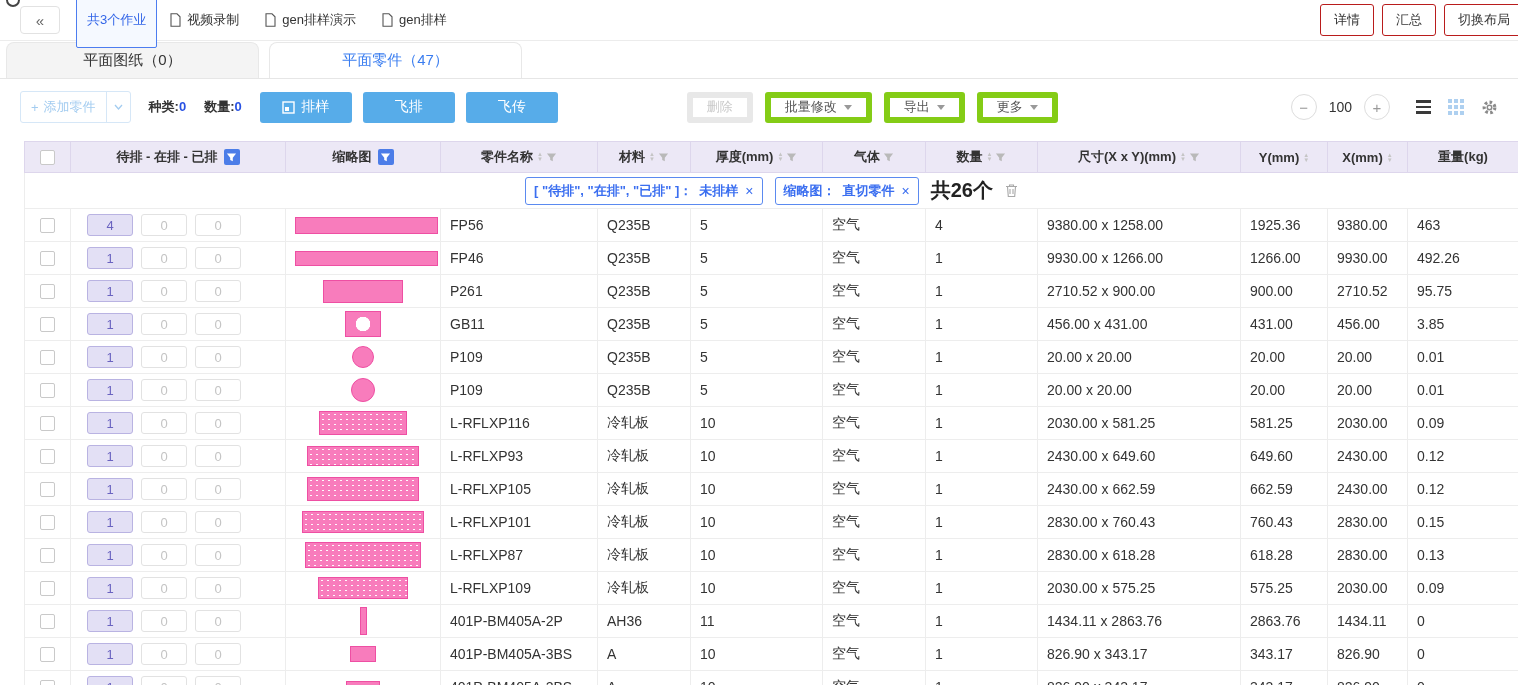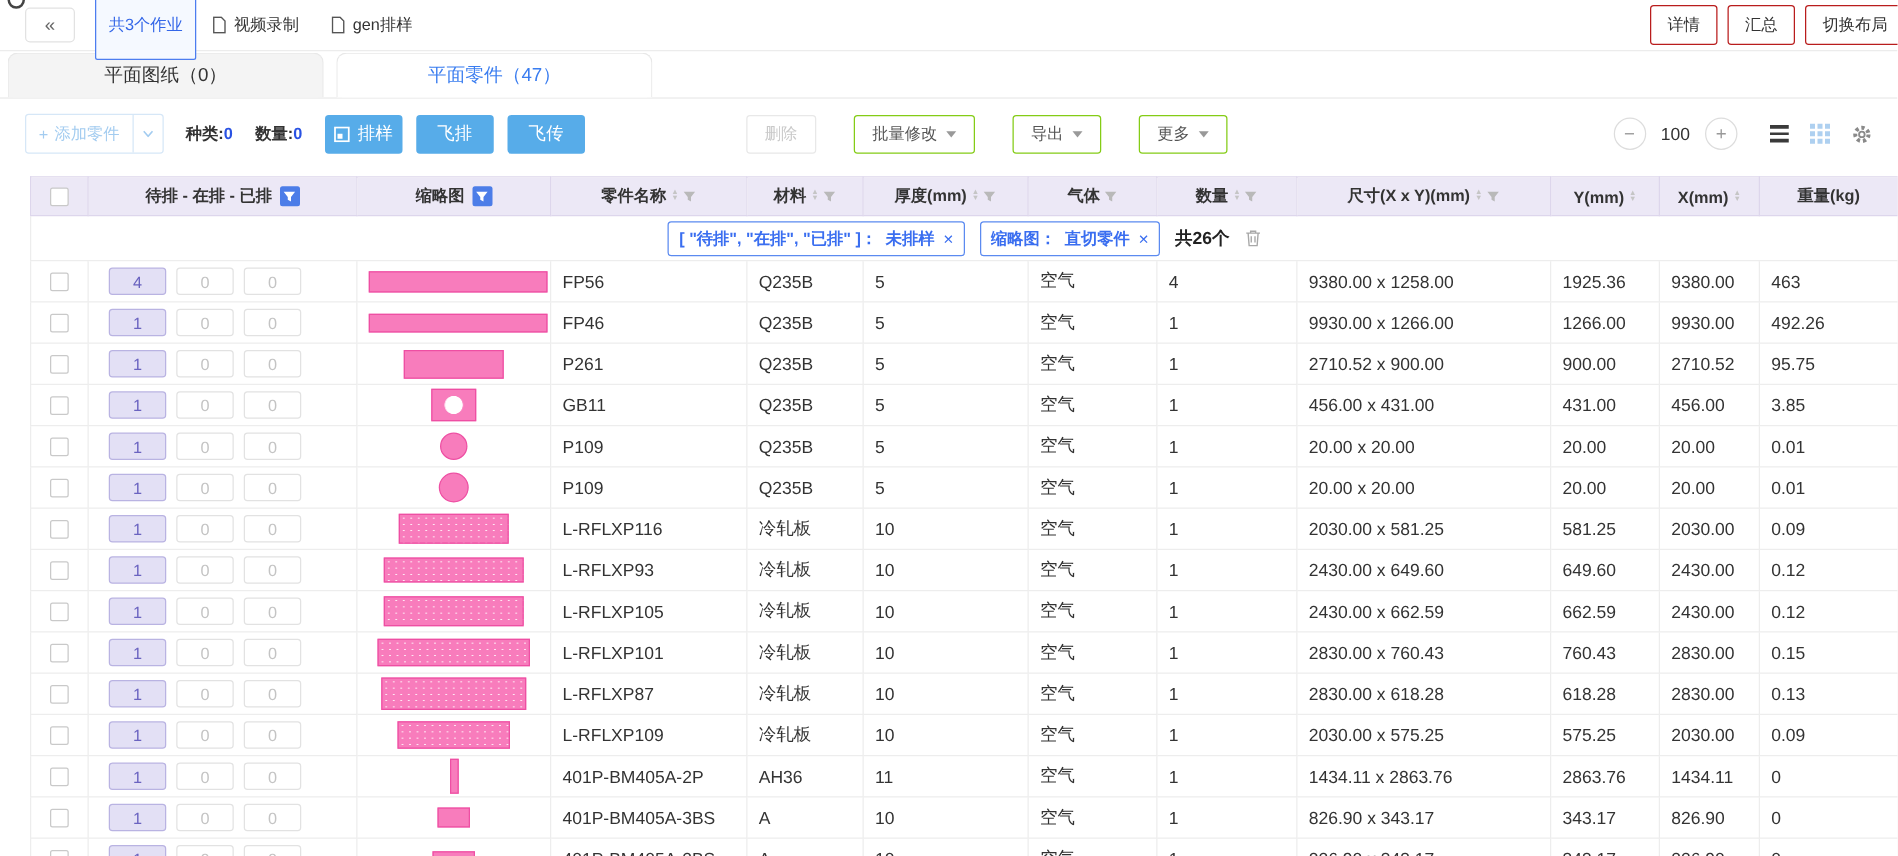--- a/index.html
+++ b/index.html
@@ -23,22 +23,22 @@
   .tabstrip { display:flex; gap:10px; padding:1px 6px 0; background:#fff; border-bottom:1px solid #e6e6e6; height:38px; }
   .page-tab { width:253px; display:flex; align-items:center; justify-content:center; font-size:15px; background:#f4f4f4; border:1px solid #e8e8e8; border-bottom:none; border-radius:8px 8px 0 0; color:#333; cursor:pointer; }
   .page-tab.active { background:#fff; color:#3a7df0; }
   
   .toolbar { display:flex; align-items:center; padding:13px 20px; height:56px; background:#fff; }
   .add-btn { display:inline-flex; align-items:stretch; border:1px solid #d6e7f7; border-radius:3px; color:#a3ccf0; font-size:13px; margin-right:18px; cursor:pointer; background:#fff; }
   .add-btn .main { padding:6px 10px; display:flex; align-items:center; gap:5px; }
   .add-btn .arrow { border-left:1px solid #d6e7f7; padding:6px 7px; display:flex; align-items:center; }
   .stat { margin-right:18px; font-size:13px; font-weight:700; color:#333; white-space:nowrap; }
   .stat b { color:#2952e3; font-weight:700; }
-  .btn-primary { background:#57ace9; color:#fff; border:none; width:62px; height:31px; border-radius:3px; font-size:14px; margin-right:11px; display:inline-flex; align-items:center; justify-content:center; gap:6px; cursor:pointer; font-family:inherit; }
-  .btn-plain { background:#fff; border:1px solid #84cc16; color:#555; height:31px; padding:0 14px; border-radius:3px; font-size:13px; display:inline-flex; align-items:center; gap:7px; cursor:pointer; margin-right:30px; font-family:Liberation Sans, sans-serif; }
+  .btn-primary { background:#57ace9; color:#fff; border:none; width:92px; height:31px; border-radius:3px; font-size:14px; margin-right:11px; display:inline-flex; align-items:center; justify-content:center; gap:6px; cursor:pointer; font-family:inherit; }
+  .btn-plain { background:#fff; border:6px solid #84cc16; color:#555; height:31px; padding:0 14px; border-radius:3px; font-size:13px; display:inline-flex; align-items:center; gap:7px; cursor:pointer; margin-right:12px; font-family:Liberation Sans, sans-serif; }
   .btn-plain.disabled { color:#c9c9c9; border-color:#e8e8e8; margin-left:118px; }
   .caret { width:0; height:0; border-left:4px solid transparent; border-right:4px solid transparent; border-top:5px solid #999; display:inline-block; }
   .toolbar-right { margin-left:auto; display:flex; align-items:center; }
   .circle-btn { width:26px; height:26px; border:1px solid #ddd; border-radius:50%; background:#fff; color:#999; font-size:15px; display:inline-flex; align-items:center; justify-content:center; cursor:pointer; }
   .zoom-val { margin:0 12px; font-size:14px; color:#333; }
   .view-icons { display:flex; align-items:center; gap:17px; margin-left:26px; }
   .list-icon { display:inline-flex; flex-direction:column; gap:3px; cursor:pointer; }
   .list-icon i { width:15px; height:2.5px; background:#3a3a3a; display:block; }
   .grid-icon { display:grid; grid-template-columns:repeat(3,4px); grid-gap:2px; cursor:pointer; }
   .grid-icon i { width:4px; height:4px; background:#aed0f0; display:block; }
@@ -59,38 +59,46 @@
   .box.other { background:#fff; border:1px solid #e2e2e2; color:#c4c4c4; }
   td.c-status { padding-left:16px; }
   td.c-thumb { text-align:center; }
   .thumb { background:#f87cbc; border:1px solid #ee4fa3; margin:0 auto; }
   .thumb.dots { background-image:radial-gradient(rgba(255,255,255,.95) .7px, rgba(0,0,0,0) .8px); background-size:6px 5px; }
   
   .filter-cell { height:36px; }
   .filter-wrap { display:flex; align-items:center; justify-content:center; gap:12px; }
   .chip { display:inline-flex; align-items:center; gap:7px; border:1px solid #5b8af0; color:#3a6ef0; border-radius:3px; padding:4px 8px; font-size:13px; background:#fff; font-weight:700; cursor:pointer; }
   .chip-x { cursor:pointer; font-weight:400; font-size:14px; color:#3a6ef0; }
-  .fcount { font-weight:700; color:#222; font-size:14px; }
+  .fcount { font-weight:700; color:#222; font-size:20px; }
   .trash-icon { display:inline-flex; cursor:pointer; }
 </style>
 </head>
 <body>
 
 <div class="topbar">
   <div class="corner-circle"></div>
   <div class="collapse-btn">«</div>
   <div class="job-tab">共3个作业</div>
 
   <div class="file-tab">
     <span class="doc-icon">
       <svg width="11" height="14" viewBox="0 0 11 14">
           <path d="M1 .8h6l3 3v9.4H1z" fill="none" stroke="#555" stroke-width="1.1"></path>
         </svg>
     </span>
     <span>视频录制</span>
+  </div>
+  <div class="file-tab">
+    <span class="doc-icon">
+      <svg width="11" height="14" viewBox="0 0 11 14">
+          <path d="M1 .8h6l3 3v9.4H1z" fill="none" stroke="#555" stroke-width="1.1"></path>
+        </svg>
+    </span>
+    <span>gen排样演示</span>
   </div>
   <div class="file-tab">
     <span class="doc-icon">
       <svg width="11" height="14" viewBox="0 0 11 14">
           <path d="M1 .8h6l3 3v9.4H1z" fill="none" stroke="#555" stroke-width="1.1"></path>
         </svg>
     </span>
     <span>gen排样</span>
   </div>
 

